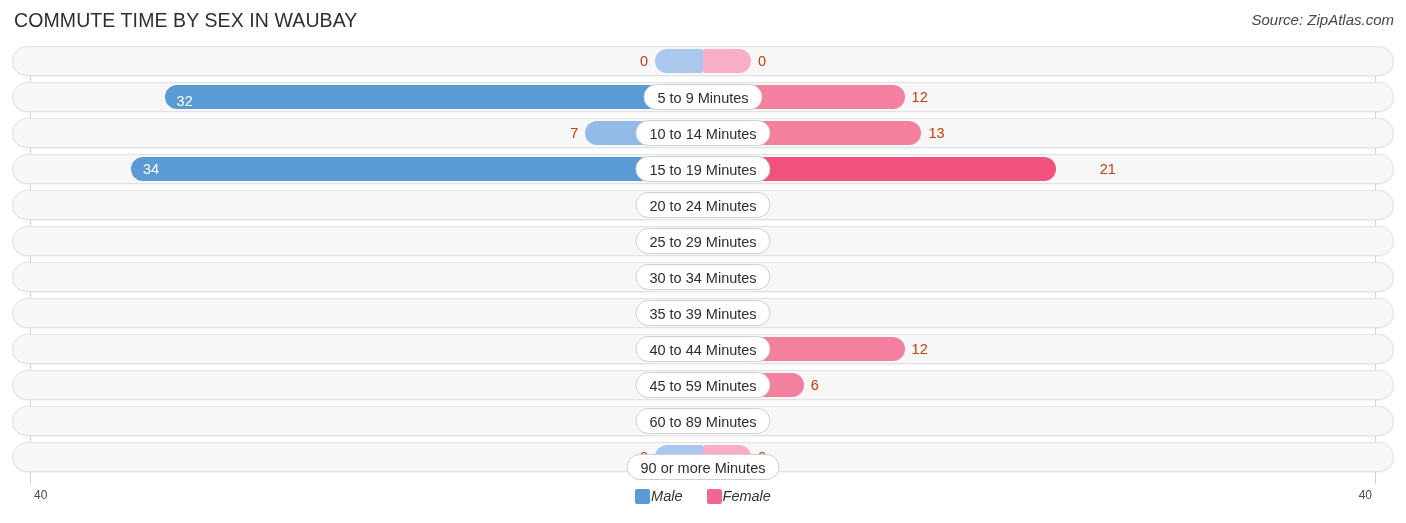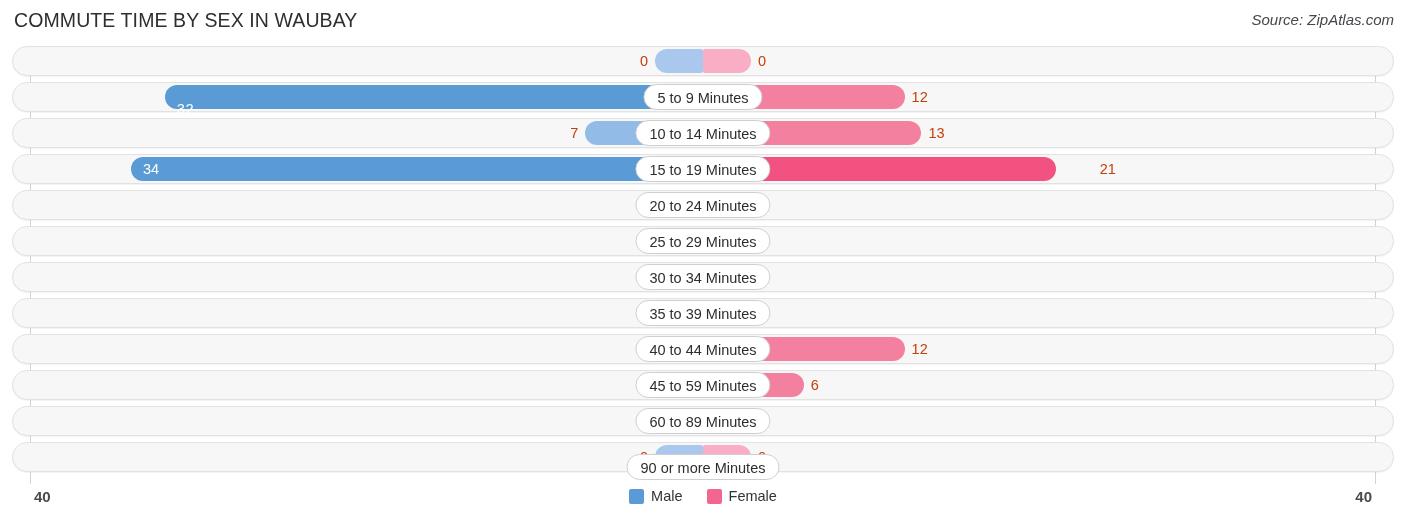--- a/index.html
+++ b/index.html
@@ -124,40 +124,40 @@
   .footer {
     position: absolute;
     left: 0;
     top: 484px;
     width: 1406px;
     height: 39px;
   }
   .axis-label {
     position: absolute;
     top: 4px;
-    font-size: 15px;
+    font-size: 12px;
     color: #4a4a4a;
-    font-weight: bold;
   }
   .axis-label.left  { left: 34px; }
   .axis-label.right { right: 34px; }
 
   .legend {
     position: absolute;
     left: 0; right: 0;
     top: 4px;
     display: flex;
     justify-content: center;
     align-items: center;
     gap: 24px;
   }
   .legend-item {
     display: flex;
     align-items: center;
-    gap: 7px;
+    gap: 1px;
+    font-style: italic;
   }
   .legend-swatch {
     width: 15px;
     height: 15px;
     border-radius: 2px;
     display: block;
   }
   .legend-label {
     font-size: 14.5px;
     color: #333333;
@@ -175,21 +175,21 @@
   <div class="gridline left"></div>
   <div class="gridline right"></div>
 <div class="row" style="top: 0px;"></div>
     <div class="bar male" style="left: 655px; width: 48px; top: 3px; background: rgb(170, 200, 238);"></div>
     <div class="bar female" style="left: 703px; width: 48px; top: 3px; background: rgb(249, 174, 198);"></div>
     <div class="val" style="top: 3px; left: auto; right: 758px;">0</div>
     <div class="val" style="top: 3px; left: 758px;">0</div>
     <div class="row" style="top: 36px;"></div>
     <div class="bar male" style="left: 164.6px; width: 538.4px; top: 39px; background: rgb(91, 155, 213);"></div>
     <div class="bar female" style="left: 703px; width: 201.6px; top: 39px; background: rgb(244, 128, 159);"></div>
-    <div class="val inside" style="top: 52px; left: 176.6px; font-family: Liberation Mono, monospace;">32</div>
+    <div class="val inside" style="top: 43px; left: 176.6px;">32</div>
     <div class="val" style="top: 39px; left: 911.6px;">12</div>
     <div class="cat-pill" style="top: 38px; left: 703px;">5 to 9 Minutes</div>
     <div class="row" style="top: 72px;"></div>
     <div class="bar male" style="left: 585.225px; width: 117.775px; top: 75px; background: rgb(146, 187, 232);"></div>
     <div class="bar female" style="left: 703px; width: 218.4px; top: 75px; background: rgb(244, 128, 159);"></div>
     <div class="val" style="top: 75px; left: auto; right: 827.775px;">7</div>
     <div class="val" style="top: 75px; left: 928.4px;">13</div>
     <div class="cat-pill" style="top: 74px; left: 703px;">10 to 14 Minutes</div>
     <div class="row" style="top: 108px;"></div>
     <div class="bar male" style="left: 130.95px; width: 572.05px; top: 111px; background: rgb(91, 155, 213);"></div>

